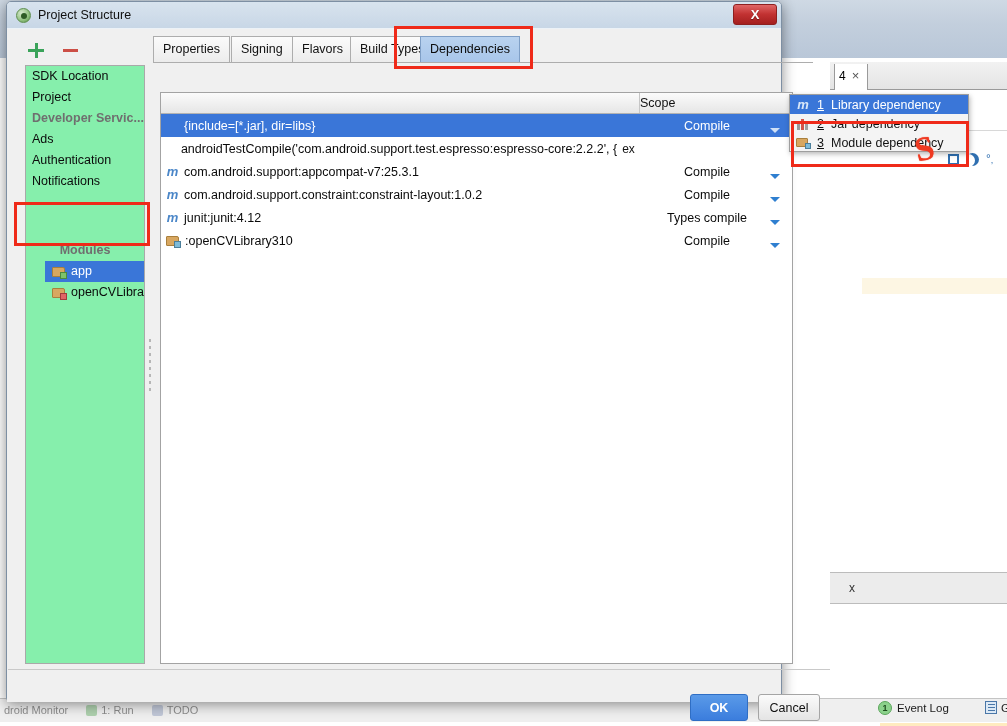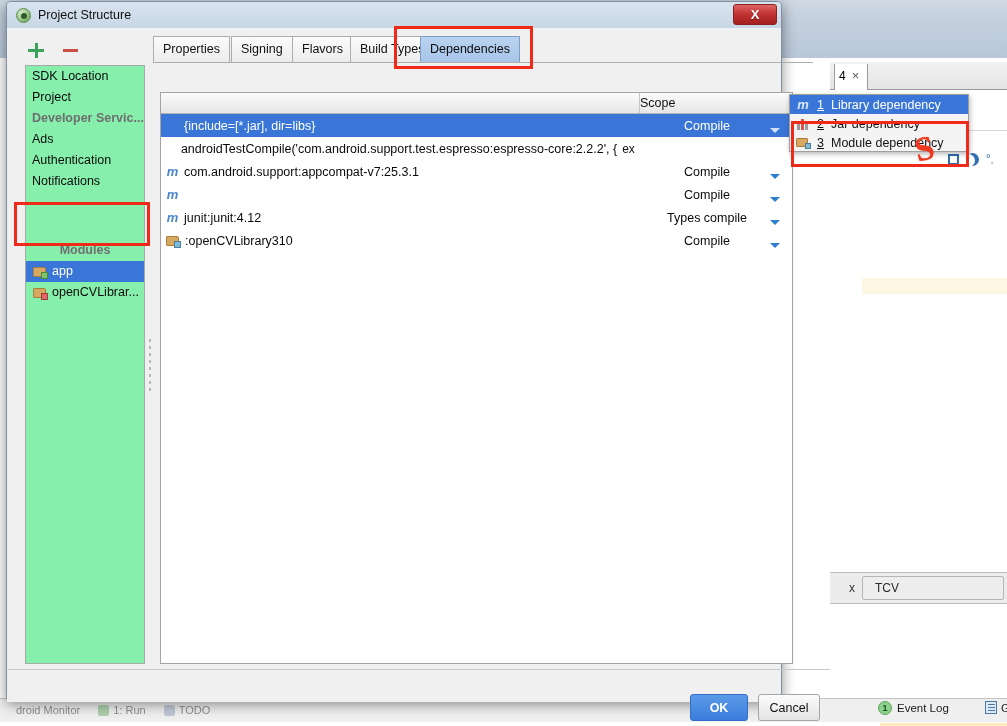--- a/index.html
+++ b/index.html
@@ -71,21 +71,21 @@
   .evt-label { font-size:11.5px; color:#1b1b1b; }
   .gr-wrap { position:absolute; left:985px; top:701px; display:flex; align-items:center; gap:4px; }
   .gr-icon {
     width:12px; height:13px; border:1px solid #4a77a8; background:#dce9f5;
     position:relative;
   }
   .gr-icon::before{content:"";position:absolute;left:2px;top:2px;width:7px;height:1px;background:#4a77a8;box-shadow:0 3px 0 #4a77a8,0 6px 0 #4a77a8;}
 
   .bg-bottom-tabs {
     position:absolute; left:0; top:698px; height:24px; display:flex; align-items:center;
-    gap:18px; padding-left:16px; opacity:.55; filter: blur(0.4px);
+    gap:18px; padding-left:4px; opacity:.55; filter: blur(0.4px);
     font-size:11px; color:#3a3a3a;
   }
   .bg-bt { display:flex; align-items:center; gap:4px; }
   .bg-bt-icon { width:11px; height:11px; background:#7ab87a; border-radius:2px; }
   .bg-bt-icon.todo { background:#9aa7c4; }
 
   .bg-bottom-note {
     position:absolute; left:0; top:723px; width:1007px; height:3px;
     background:linear-gradient(to right, transparent 0 880px, #ffe6b0 880px 1007px);
     opacity:.8;
@@ -140,21 +140,21 @@
 
   
   .side-list {
     position:absolute; left:18px; top:36px; width:120px; height:599px;
     background:#86efac; border:1px solid #a9a9a9;
     overflow:hidden;
   }
   .side-item { height:21px; line-height:21px; padding-left:6px; font-size:12.5px; color:#0b0b0b; white-space:nowrap; }
   .side-item.dim { color:#6f6f6f; font-weight:bold; }
   .side-group { height:21px; line-height:21px; text-align:center; font-size:12.5px; color:#6f6f6f; font-weight:bold;margin-top:48px;}
-  .side-item.module { display:flex; align-items:center; gap:5px; padding-left:7px; }
+  .side-item.module { display:flex; align-items:center; gap:5px; padding-left:7px;margin-left:19px; }
   .side-item.selected { background:#3a76d8; color:#fff; }
   .mod-ico { width:14px; height:12px; position:relative; flex:0 0 auto; }
   .mod-ico .folder { position:absolute; left:0; top:1px; width:13px; height:10px; background:#d8a760; border:1px solid #a97f3c; border-radius:1px 2px 1px 1px;}
   .mod-ico .chip { position:absolute; right:-1px; bottom:-1px; width:7px; height:7px; background:#7ec26a; border:1px solid #4b8b3e;}
   .mod-ico.lib .chip { background:#e06565; border-color:#a23b3b;}
 
   .splitter { position:absolute; left:139px; top:36px; width:8px; height:599px; background:#f0f0f0; }
   .splitter .dots { position:absolute; left:2px; top:272px; width:4px; height:55px;
      background-image: radial-gradient(#b6b6b6 40%, transparent 41%);
      background-size: 4px 7px; }
@@ -272,21 +272,20 @@
     <div class="bg-yellow-band"></div>
 
     <div class="ide-icon-row">
       <div class="sq-icon"></div>
       <div class="moon-icon"></div>
       <div class="deg-icon">°<span style="font-size:9px">,</span></div>
     </div>
 
     <div class="bg-toolwin-row"></div>
     <div class="bg-x-mark">x</div>
-    <div class="bg-tcv-box">TCV</div>
     <div class="bg-white-below"></div>
 
     <div class="bg-status-bar"></div>
     <div class="bg-bottom-tabs">
       <div class="bg-bt">
         <span>droid Monitor</span>
       </div>
       <div class="bg-bt">
         <span class="bg-bt-icon"></span>
         <span>1: Run</span>
@@ -394,20 +393,21 @@
           </div>
           <div class="tscope">
             <span>Compile</span>
             <span class="caret"></span>
           </div>
         </div>
 
         <div class="trow">
           <div class="tname">
             <span class="m-ico">m</span>
+            <span>com.android.support.constraint:constraint-layout:1.0.2</span>
           </div>
           <div class="tscope">
             <span>Compile</span>
             <span class="caret"></span>
           </div>
         </div>
 
         <div class="trow">
           <div class="tname">
             <span class="m-ico">m</span>

